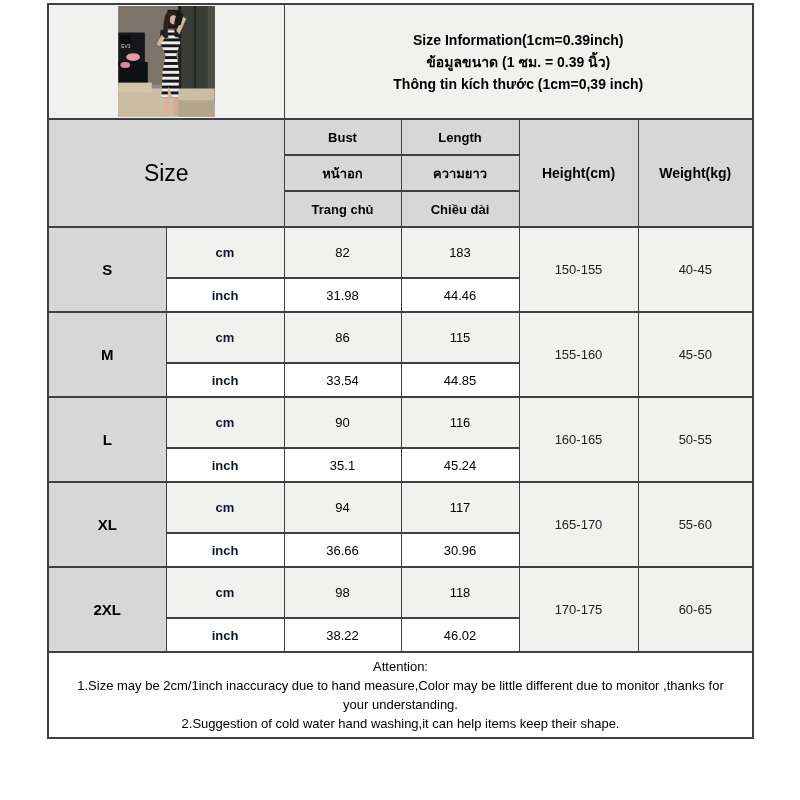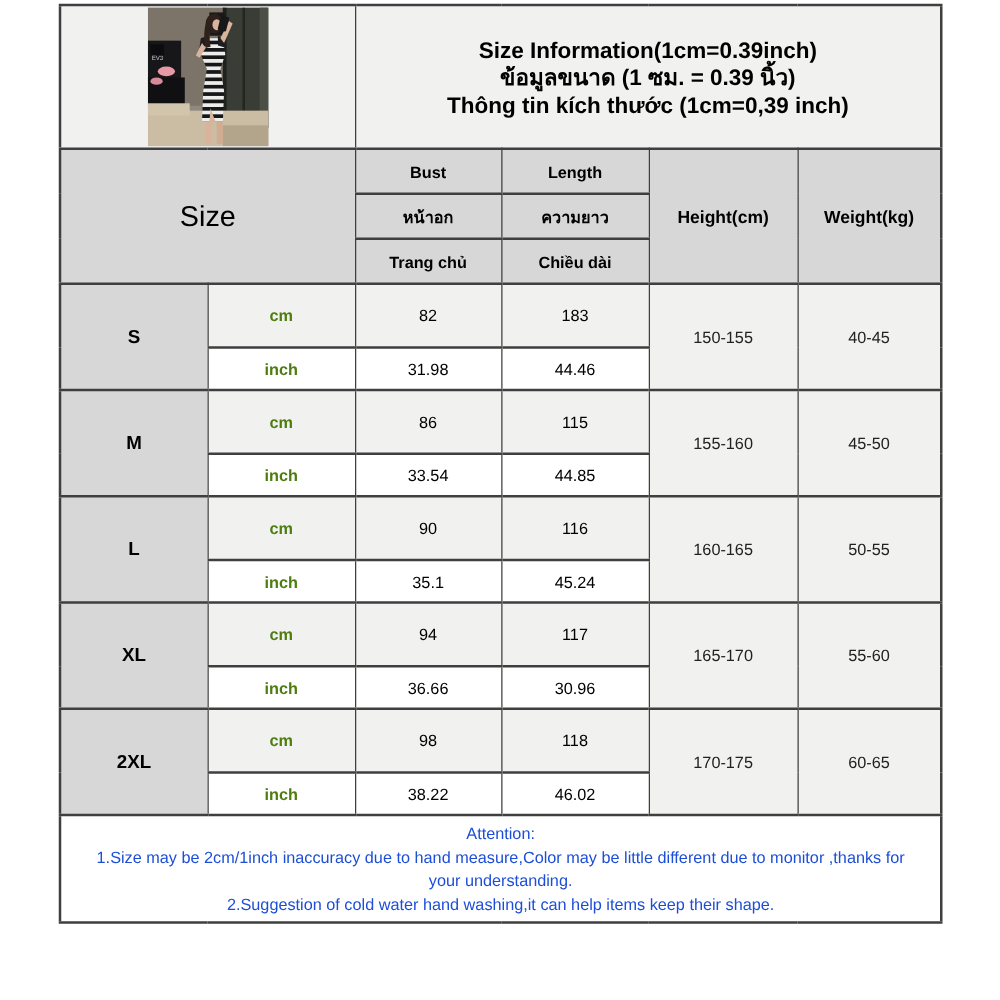--- a/index.html
+++ b/index.html
@@ -27,21 +27,21 @@
     border-right:1px solid var(--line);
     border-top:2px solid var(--line);
     border-bottom:2px solid var(--line);
     text-align:center;vertical-align:middle;
     padding:0;
   }
   
   tr.top-row td{height:113px;background:var(--light-gray);}
   td.photo-cell svg{display:block;margin:1px auto;}
   td.title-cell .t-line{
-    font-weight:bold;font-size:18px;line-height:22px;color:#000;
+    font-weight:bold;font-size:14px;line-height:22px;color:#000;
   }
   
   td.size-head{
     background:var(--header-gray);
     font-weight:normal;font-size:23px;color:#000;
   }
   td.sub-head{
     background:var(--header-gray);
     font-weight:bold;font-size:13px;height:36px;color:#000;
   }
@@ -49,27 +49,27 @@
     background:var(--header-gray);
     font-weight:bold;font-size:14px;color:#000;
   }
   
   td.size-label{
     background:var(--header-gray);
     font-weight:bold;font-size:15px;color:#000;
   }
   tr.row-cm td{height:51px;}
   tr.row-inch td{height:34px;}
-  td.unit-cell{font-weight:bold;font-size:13px;color:#4d7c0f;background:var(--white);}
+  td.unit-cell{font-weight:bold;font-size:13px;color:#0f172a;background:var(--white);}
   td.val-cell{font-size:13px;color:#000000;background:var(--white);font-weight:normal;}
   td.lt{background:var(--light-gray);}
   td.range-cell{background:var(--light-gray);font-size:13px;color:#222;margin-left:18px;}
   
   td.attn-cell{height:72px;background:var(--white);padding:4px 28px;}
-  .attn-line{font-size:13px;line-height:19px;color:#1d4ed8;font-weight:normal;}
+  .attn-line{font-size:13px;line-height:19px;color:#000000;font-weight:normal;}
 </style>
 </head>
 <body>
 
 <div class="page">
   <table class="size-chart">
     <colgroup>
       <col style="width:118px">
         <col style="width:118px">
         <col style="width:117px">

